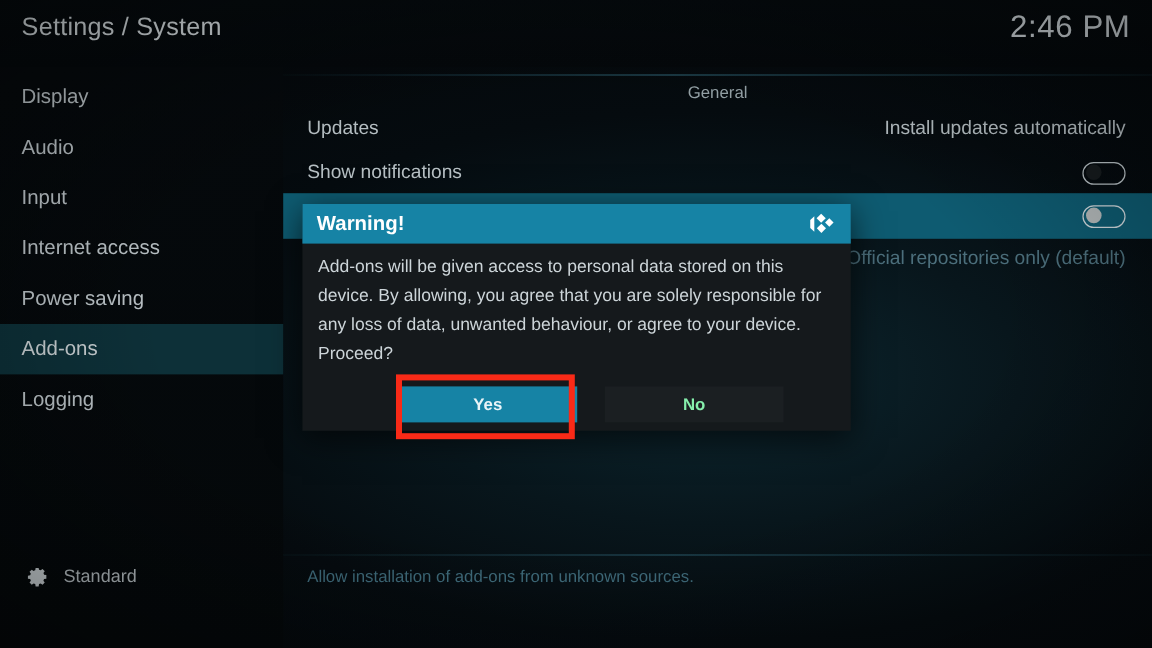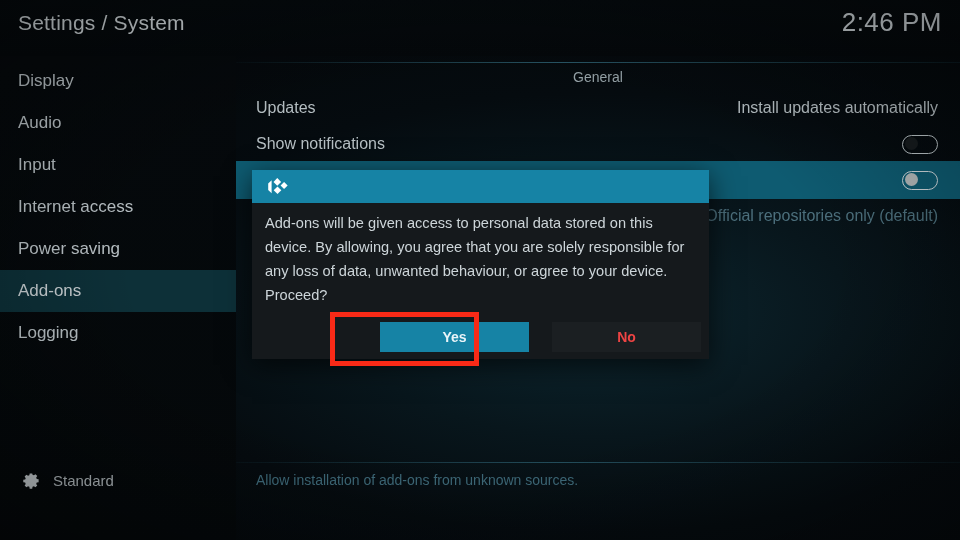--- a/index.html
+++ b/index.html
@@ -218,41 +218,40 @@
     width: 432px;
     font-size: 14.6px;
     line-height: 24px;
     color: #cdd5d9;
   }
   .dialog-buttons {
     position: absolute;
     left: 0; top: 152px;
     width: 457px;
     display: flex;
-    padding-left: 48px;
   }
   .btn {
     height: 30px;
     width: 149px;
     display: flex;
     align-items: center;
     justify-content: center;
     font-size: 14px;
     font-weight: bold;
     box-sizing: border-box;
   }
   .btn-yes {
     margin-left: 80px;
     background: #1683a5;
     color: #e9f4f8;
   }
   .btn-no {
     margin-left: 23px;
     background: #1b1f22;
-    color: #ef4444;
+    color: #86efac;
   }
   .focus-box {
     position: absolute;
     left: 330px; top: 312px;
     width: 149px; height: 54px;
     border: 5px solid #f92a17;
     box-sizing: border-box;
     pointer-events: none;
   }
 </style>
@@ -329,20 +328,21 @@
     </div>
 
     <div class="help-sep"></div>
     <div class="help-text">Allow installation of add-ons from unknown sources.</div>
   </div>
 
   <div class="bg-vign"></div>
 
   <div class="dialog">
     <div class="dialog-title">
+      <span class="dialog-title-text">Warning!</span>
       <svg class="kodi-logo" viewBox="0 0 26 22">
         <path fill="#ffffff" d="M4.2 7.4 L7.6 4.2 L7.6 17.2 L4.2 14.0 Z"></path>
         <rect fill="#ffffff" x="10.6" y="3.2" width="5.4" height="5.4" transform="rotate(45 13.3 5.9)"></rect>
         <rect fill="#ffffff" x="17.6" y="7.0" width="5.0" height="5.0" transform="rotate(45 20.1 9.5)"></rect>
         <rect fill="#ffffff" x="10.8" y="11.6" width="5.4" height="5.4" transform="rotate(45 13.5 14.3)"></rect>
       </svg>
     </div>
     <div class="dialog-body">Add-ons will be given access to personal data stored on this device. By allowing, you agree that you are solely responsible for any loss of data, unwanted behaviour, or agree to your device. Proceed?</div>
     <div class="dialog-buttons">
       <div class="btn btn-yes">Yes</div>

